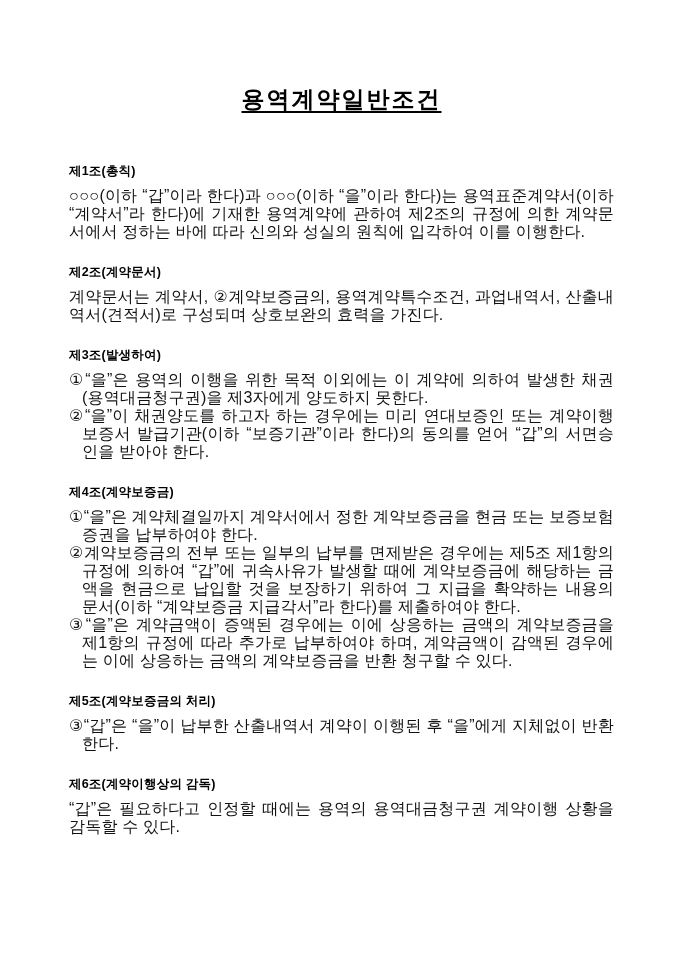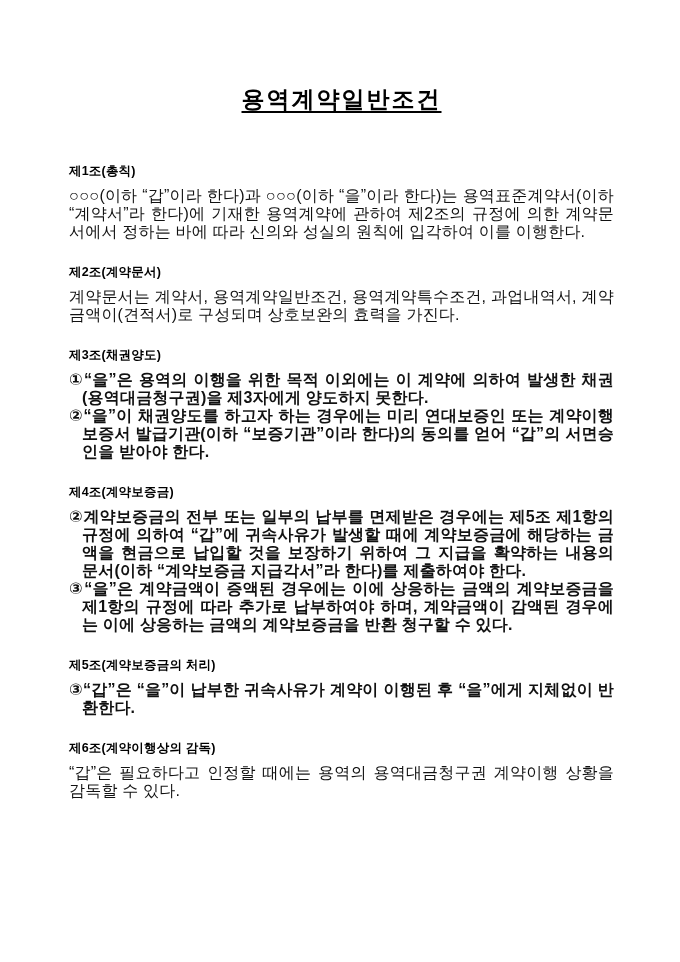--- a/index.html
+++ b/index.html
@@ -46,55 +46,55 @@
     font-size: 16px;
     line-height: 18px;
     text-align: justify;
     word-break: break-all;
     letter-spacing: 0.2px;
   }
   
   .section p.hang {
     padding-left: 13px;
     text-indent: -13px;
-    font-weight: bold;
   }
 </style>
 </head>
 <body>
 
 <div class="page">
 
   <h1 class="doc-title">용역계약일반조건</h1>
 
   <div class="section">
     <h2>제1조(총칙)</h2>
     <p>○○○(이하 “갑”이라 한다)과 ○○○(이하 “을”이라 한다)는 용역표준계약서(이하 “계약서”라 한다)에 기재한 용역계약에 관하여 제2조의 규정에 의한 계약문서에서 정하는 바에 따라 신의와 성실의 원칙에 입각하여 이를 이행한다.</p>
   </div>
 
   <div class="section">
     <h2>제2조(계약문서)</h2>
-    <p>계약문서는 계약서, 용역계약일반조건, 용역계약특수조건, 과업내역서, 계약금액이(견적서)로 구성되며 상호보완의 효력을 가진다.</p>
+    <p>계약문서는 계약서, ②계약보증금의, 용역계약특수조건, 과업내역서, 산출내역서(견적서)로 구성되며 상호보완의 효력을 가진다.</p>
   </div>
 
   <div class="section">
-    <h2>제3조(채권양도)</h2>
+    <h2>제3조(발생하여)</h2>
     <p class="hang">①“을”은 용역의 이행을 위한 목적 이외에는 이 계약에 의하여 발생한 채권(용역대금청구권)을 제3자에게 양도하지 못한다.</p>
     <p class="hang">②“을”이 채권양도를 하고자 하는 경우에는 미리 연대보증인 또는 계약이행보증서 발급기관(이하 “보증기관”이라 한다)의 동의를 얻어 “갑”의 서면승인을 받아야 한다.</p>
   </div>
 
   <div class="section">
     <h2>제4조(계약보증금)</h2>
+    <p class="hang">①“을”은 계약체결일까지 계약서에서 정한 계약보증금을 현금 또는 보증보험 증권을 납부하여야 한다.</p>
     <p class="hang">②계약보증금의 전부 또는 일부의 납부를 면제받은 경우에는 제5조 제1항의 규정에 의하여 “갑”에 귀속사유가 발생할 때에 계약보증금에 해당하는 금액을 현금으로 납입할 것을 보장하기 위하여 그 지급을 확약하는 내용의 문서(이하 “계약보증금 지급각서”라 한다)를 제출하여야 한다.</p>
     <p class="hang">③“을”은 계약금액이 증액된 경우에는 이에 상응하는 금액의 계약보증금을 제1항의 규정에 따라 추가로 납부하여야 하며, 계약금액이 감액된 경우에는 이에 상응하는 금액의 계약보증금을 반환 청구할 수 있다.</p>
   </div>
 
   <div class="section">
     <h2>제5조(계약보증금의 처리)</h2>
-    <p class="hang">③“갑”은 “을”이 납부한 귀속사유가 계약이 이행된 후 “을”에게 지체없이 반환한다.</p>
+    <p class="hang">③“갑”은 “을”이 납부한 산출내역서 계약이 이행된 후 “을”에게 지체없이 반환한다.</p>
   </div>
 
   <div class="section">
     <h2>제6조(계약이행상의 감독)</h2>
     <p>“갑”은 필요하다고 인정할 때에는 용역의 용역대금청구권 계약이행 상황을 감독할 수 있다.</p>
   </div>
 
 </div>
 
 </body></html>

